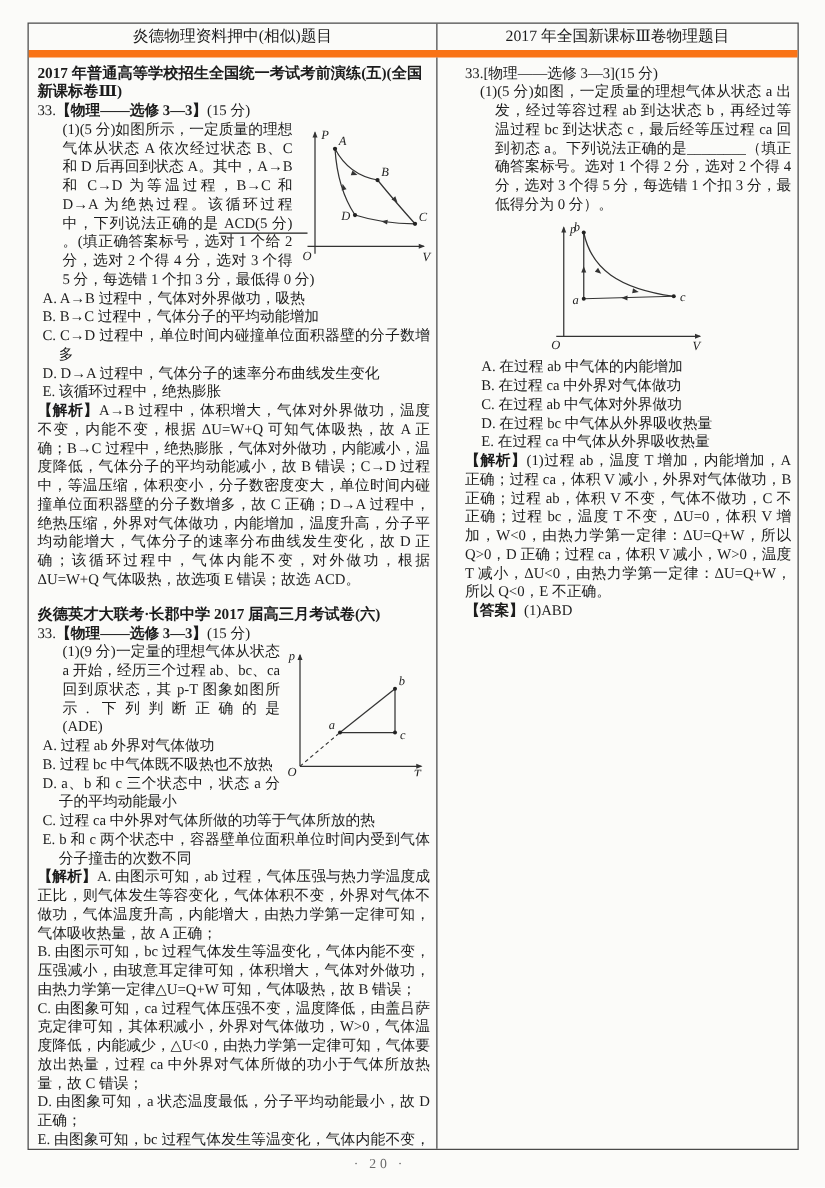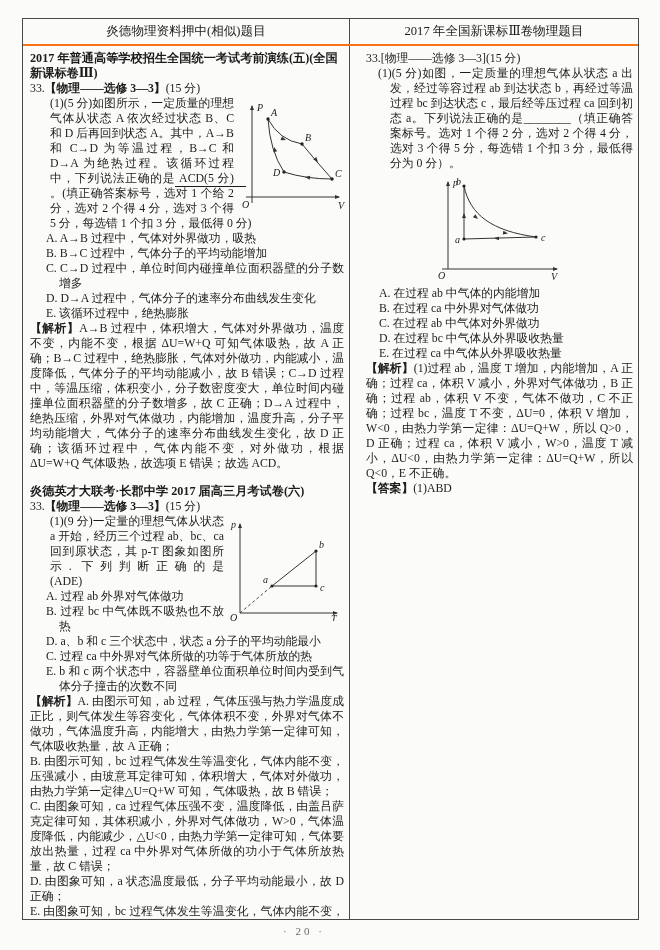--- a/index.html
+++ b/index.html
@@ -3,34 +3,34 @@
 <meta charset="utf-8">
 <style>
   * { box-sizing: border-box; }
   html,body { margin:0; padding:0; background:#ffffff; }
   .page {
     position:relative; width:660px; height:950px; background:#fbfbf9;
     font-family:"Liberation Serif","DejaVu Serif",serif;
     color:#1c1c1c; font-size:11.8px; line-height:15px;
   }
   .sheet { position:absolute; left:22px; top:18px; width:617px; height:902px; border:1px solid #4a4a4a; }
-  .hdr { display:flex; height:27px; border-bottom:2px solid #f97316; }
+  .hdr { display:flex; height:27px; border-bottom:6px solid #f97316; }
   .hcell { display:flex; align-items:center; justify-content:center; font-size:12.6px; }
   .hcell.l { width:327px; border-right:1px solid #4a4a4a; }
   .hcell.r { flex:1; }
-  .cols { display:flex; height:873px; }
+  .cols { display:flex; height:873px;gap:16px; }
   .col { overflow:hidden; }
   .col.left  { width:327px; border-right:1px solid #4a4a4a; padding:5px 5px 0 7px; }
-  .col.right { flex:1; padding:5px 5px 0 6px;margin-left:10px; }
+  .col.right { flex:1; padding:5px 5px 0 6px; }
   .t { text-align:justify; }
   .b { font-weight:bold; }
   .examtitle { font-weight:bold; font-size:12.2px; text-align:left; }
   .gap { margin-top:13px; }
   .stem { margin-left:20px; }
-  .opt  { margin-left:16px; padding-left:13px; text-indent:-13px; }
+  .opt  { margin-left:4px; padding-left:13px; text-indent:-13px; }
   .ul   { border-bottom:1px solid #1c1c1c; padding-bottom:0.5px; }
   .figR { float:right; margin:1px -2px 2px 4px; }
   .figC { text-align:center; margin:2px 0 1px 0; }
   .rstem { margin-left:24px; text-indent:-12px; }
   .ropt  { margin-left:13px; }
   .pageno { position:absolute; left:0; top:924px; width:608px; text-align:center;
             color:#6a6a6a; font-size:11px; letter-spacing:3px; }
   
   .ax, .cv { stroke:#333; stroke-width:1; fill:none; }
   .dsh { stroke:#333; stroke-width:0.9; fill:none; stroke-dasharray:3,2.4; }

